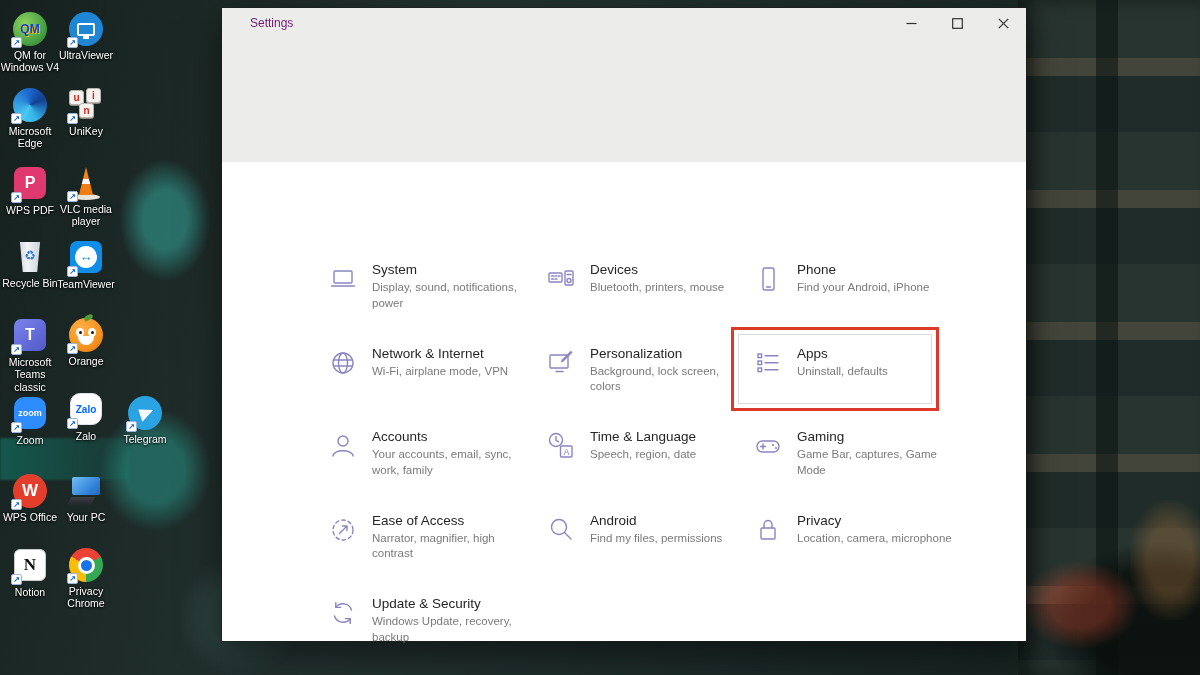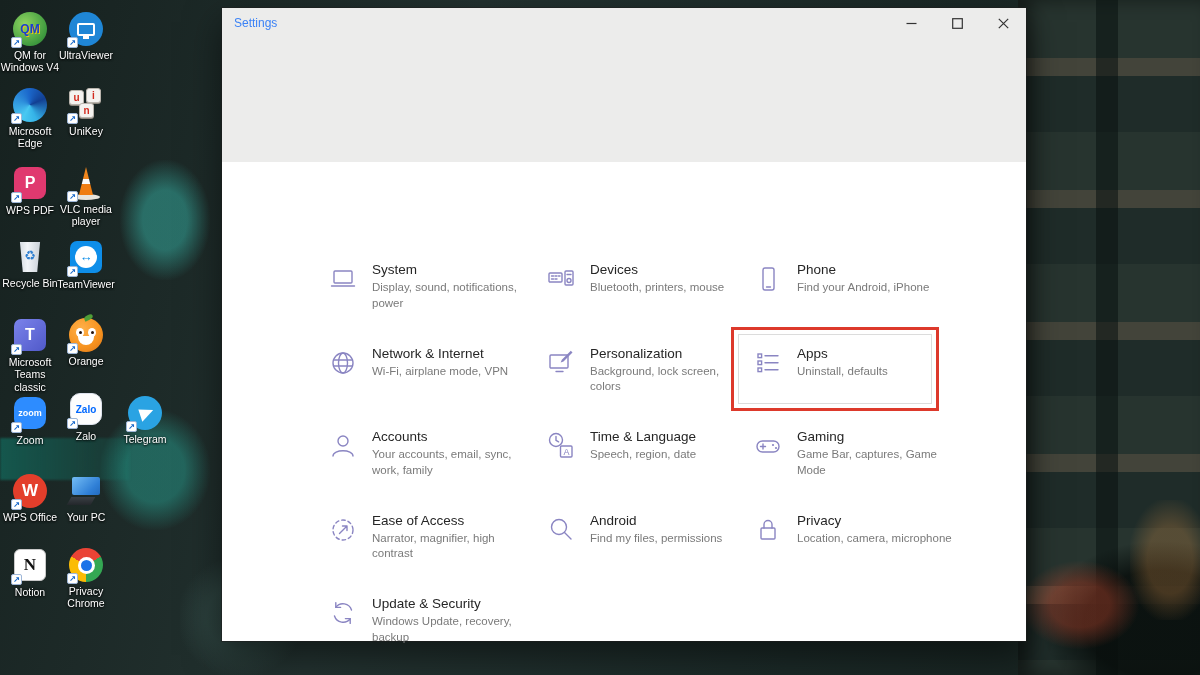--- a/index.html
+++ b/index.html
@@ -99,21 +99,21 @@
   .ic-chrome { position:relative;width:34px;height:34px;border-radius:50%;
     background:conic-gradient(from -60deg,#ea4335 0 120deg,#34a853 120deg 240deg,#fbbc05 240deg 360deg); }
   .ic-chrome .w { position:absolute;left:8.5px;top:8.5px;width:17px;height:17px;border-radius:50%;background:#fff; }
   .ic-chrome .b { position:absolute;left:11.5px;top:11.5px;width:11px;height:11px;border-radius:50%;background:#1a73e8; }
 
   
   #win { position:absolute; left:222px; top:8px; width:804px; height:633px; background:#fff;
     box-shadow:0 0 0 1px rgba(30,30,30,.55), 0 14px 34px rgba(0,0,0,.5); }
   #win-header { position:absolute; left:0; top:0; width:100%; height:154px; background:#ececeb; }
   #titlebar { position:absolute; left:0; top:0; width:100%; height:30px; display:flex; align-items:center; }
-  #title { margin-left:12px; font-size:12px; color:#3b82f6; }
+  #title { margin-left:28px; font-size:12px; color:#701a75; }
   #caption-btns { position:absolute; right:0; top:0; height:30px; display:flex; }
   .cap { width:46px; height:30px; display:flex; align-items:center; justify-content:center; }
   #search-wrap { position:absolute; left:50%; transform:translateX(-50%); top:180px; width:267px; height:27px;
     border:2px solid #8f8f8f; background:#fdfdfd; display:flex; align-items:center; }
   #search-input { flex:1; border:none; outline:none; background:transparent; font-size:13px; color:#444;
     padding-left:9px; font-family:"Liberation Sans", sans-serif; }
   #search-input::placeholder { color:#6c6c6c; opacity:1; }
   #search-glass { margin-right:8px; display:flex; }
 
   #tile-grid { position:absolute; left:106px; top:250px; display:grid;

